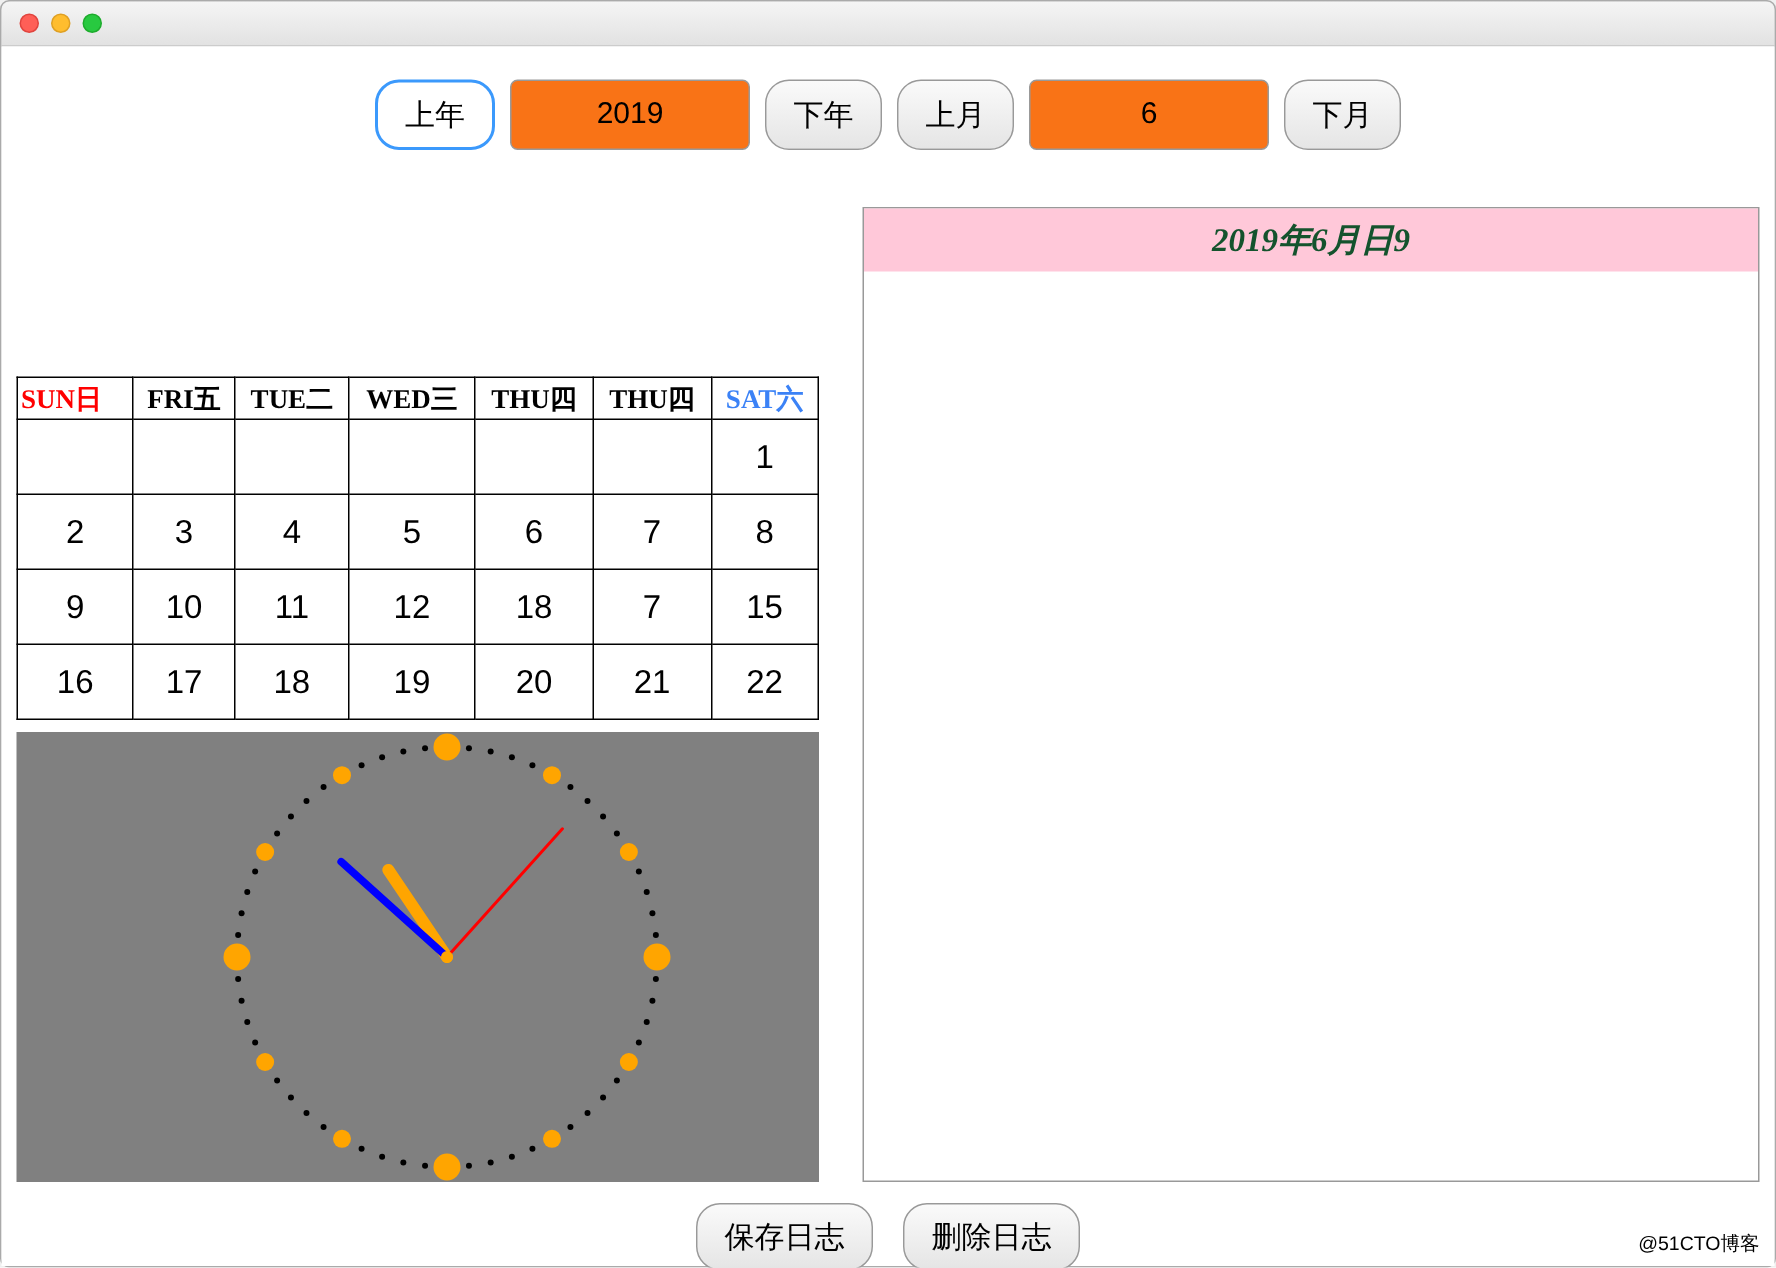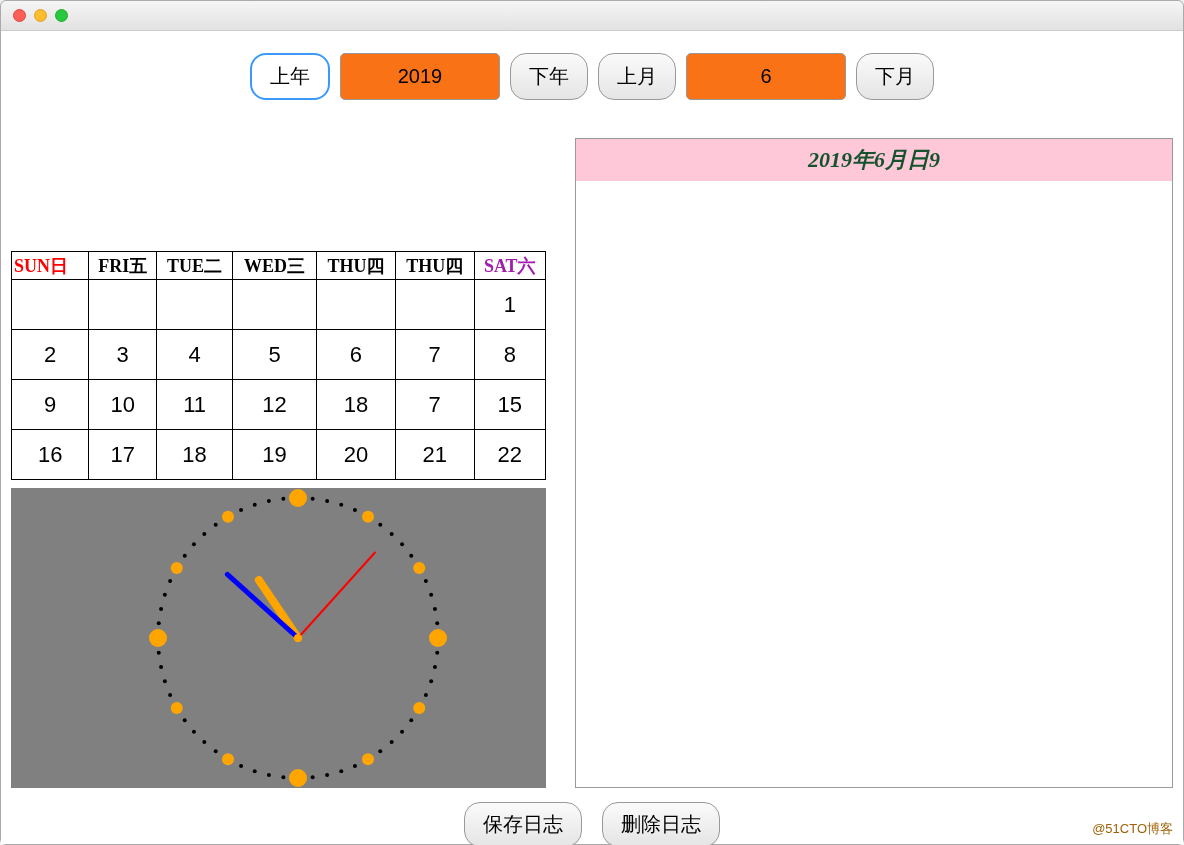--- a/index.html
+++ b/index.html
@@ -75,21 +75,21 @@
       font-size: 22px;
       font-family: Arial;
     }
     .calendar th {
       height: 28px;
       font-size: 18px;
       font-weight: bold;
       font-family: "Times New Roman", serif;
     }
     .calendar th:first-child { color: red; text-align: left; padding-left: 2px; }
-    .calendar th:last-child { color: #a21caf; }
+    .calendar th:last-child { color: #3b82f6; }
     .clock-panel {
       width: 535px;
       height: 300px;
       background: #808080;
       margin-top: 8px;
       position: relative;
     }
     .diary {
       flex: 1;
       border: 1px solid #999;
@@ -112,21 +112,21 @@
     .bottom-bar {
       display: flex;
       justify-content: center;
       gap: 20px;
       padding: 14px 0;
     }
     .watermark {
       position: absolute;
       bottom: 6px;
       right: 10px;
-      color: #a16207;
+      color: #000000;
       font-size: 13px;
       margin-left: 47px;
     }
   </style>
 </head>
 <body>
 
 <div class="window">
   <div class="titlebar">
     <div class="tl-btn tl-close"></div>

